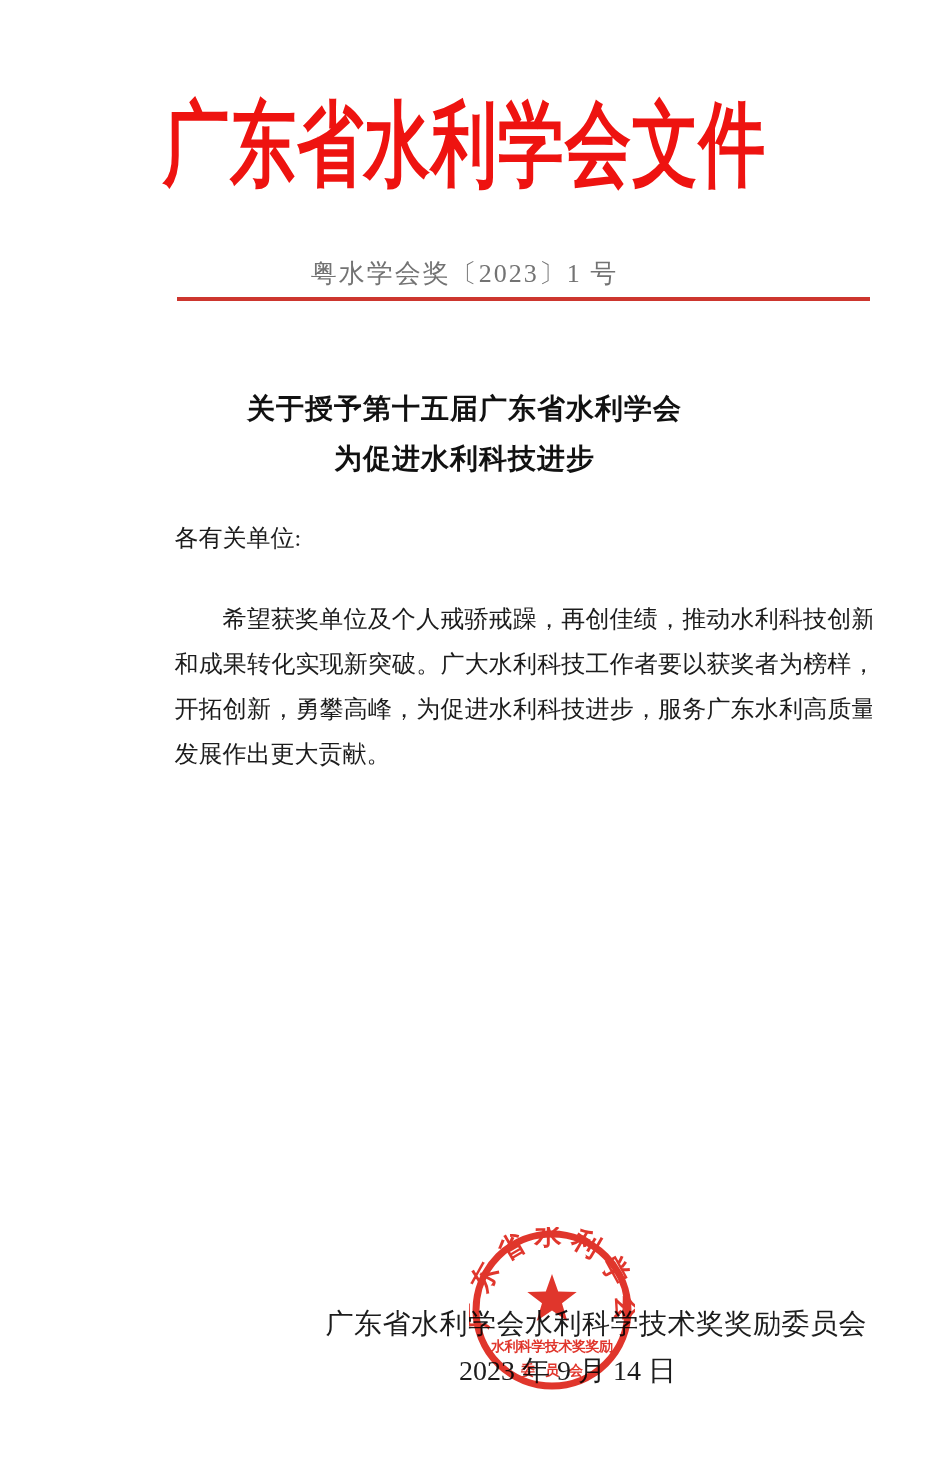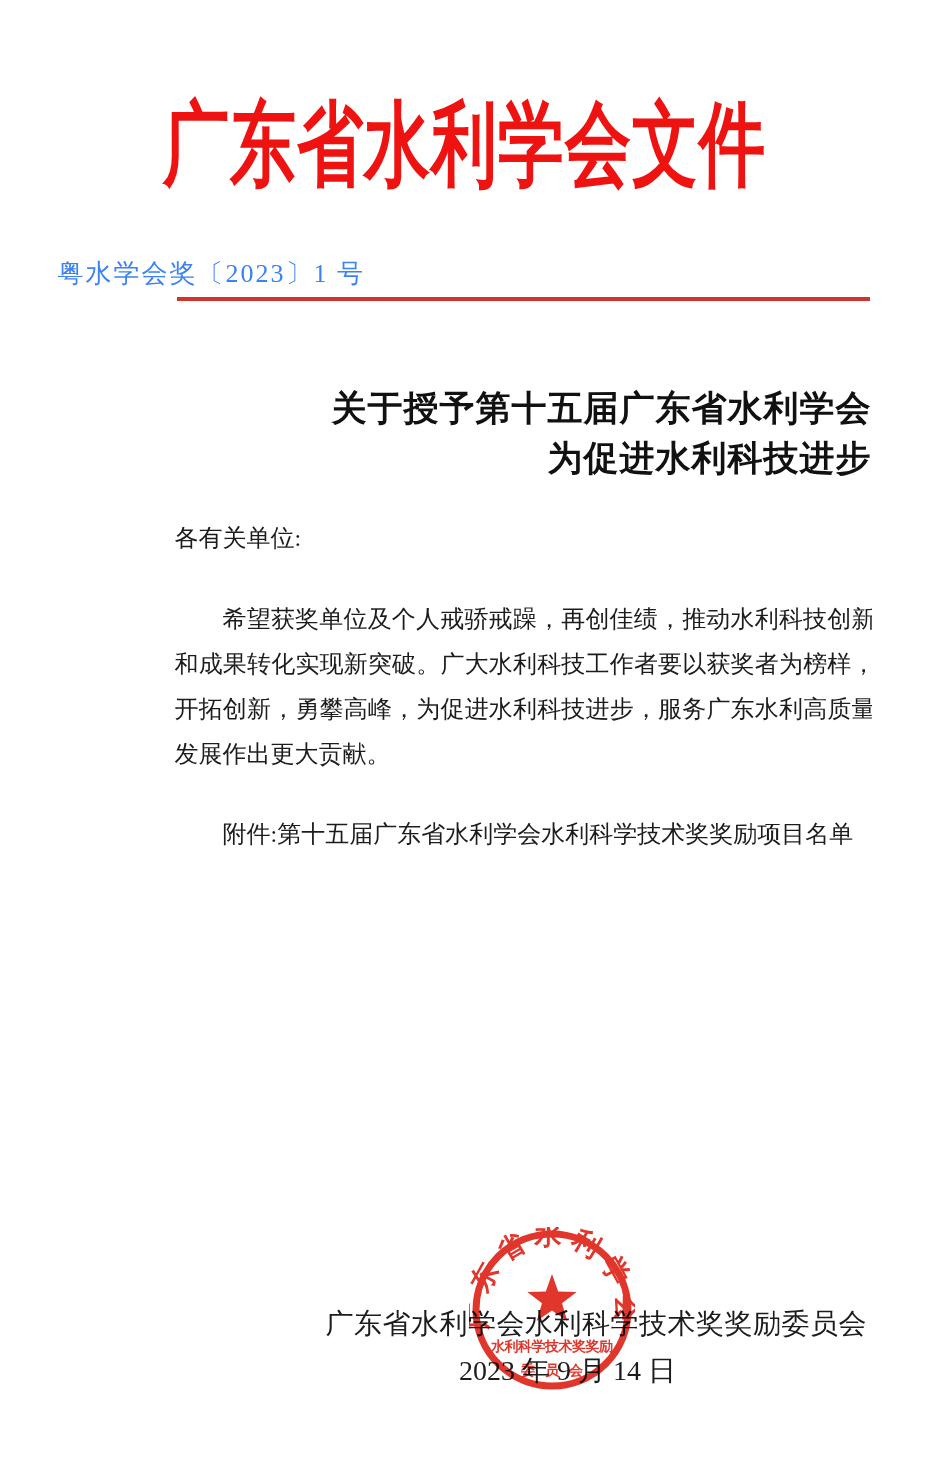--- a/index.html
+++ b/index.html
@@ -27,40 +27,40 @@
     line-height: 1.05;
     transform: scaleY(1.40);
     transform-origin: center top;
     white-space: nowrap;
   }
   .doc-number {
     position: absolute;
     top: 256px;
     left: 0;
     right: 0;
-    text-align: left;
+    text-align: center;
     font-size: 26px;
     letter-spacing: 2px;
-    color: #3b82f6;
+    color: #737373;
   }
   .red-rule {
     position: absolute;
     top: 297px;
     left: 119px;
     width: 693px;
     height: 4px;
     background: #cd362e;
   }
   .doc-title {
     position: absolute;
     top: 384px;
     left: 0;
     right: 0;
-    text-align: right;
-    font-size: 35px;
+    text-align: center;
+    font-size: 28px;
     font-weight: bold;
     line-height: 50px;
     letter-spacing: 1px;
     color: #111;
   }
   .body-text {
     position: absolute;
     top: 516px;
     left: 117px;
     width: 701px;
@@ -123,21 +123,20 @@
   <div class="red-rule"></div>
 
   <div class="doc-title">
     <div>关于授予第十五届广东省水利学会</div>
     <div>为促进水利科技进步</div>
   </div>
 
   <div class="body-text">
     <p class="salutation">各有关单位:</p>
     <p class="para para-2">希望获奖单位及个人戒骄戒躁，再创佳绩，推动水利科技创新和成果转化实现新突破。广大水利科技工作者要以获奖者为榜样，开拓创新，勇攀高峰，为促进水利科技进步，服务广东水利高质量发展作出更大贡献。</p>
-    <p class="attachment">附件:第十五届广东省水利学会水利科学技术奖奖励项目名单</p>
   </div>
 
   <div class="signature">广东省水利学会水利科学技术奖奖励委员会</div>
 
   <div class="sign-date">2023 年 9 月 14 日</div>
 
   <svg class="seal" viewBox="0 0 166 166" aria-hidden="true">
     <defs>
       <path id="sealArc" d="M 21,106 A 66,66 0 1 1 145,106" fill="none"></path>
     </defs>

